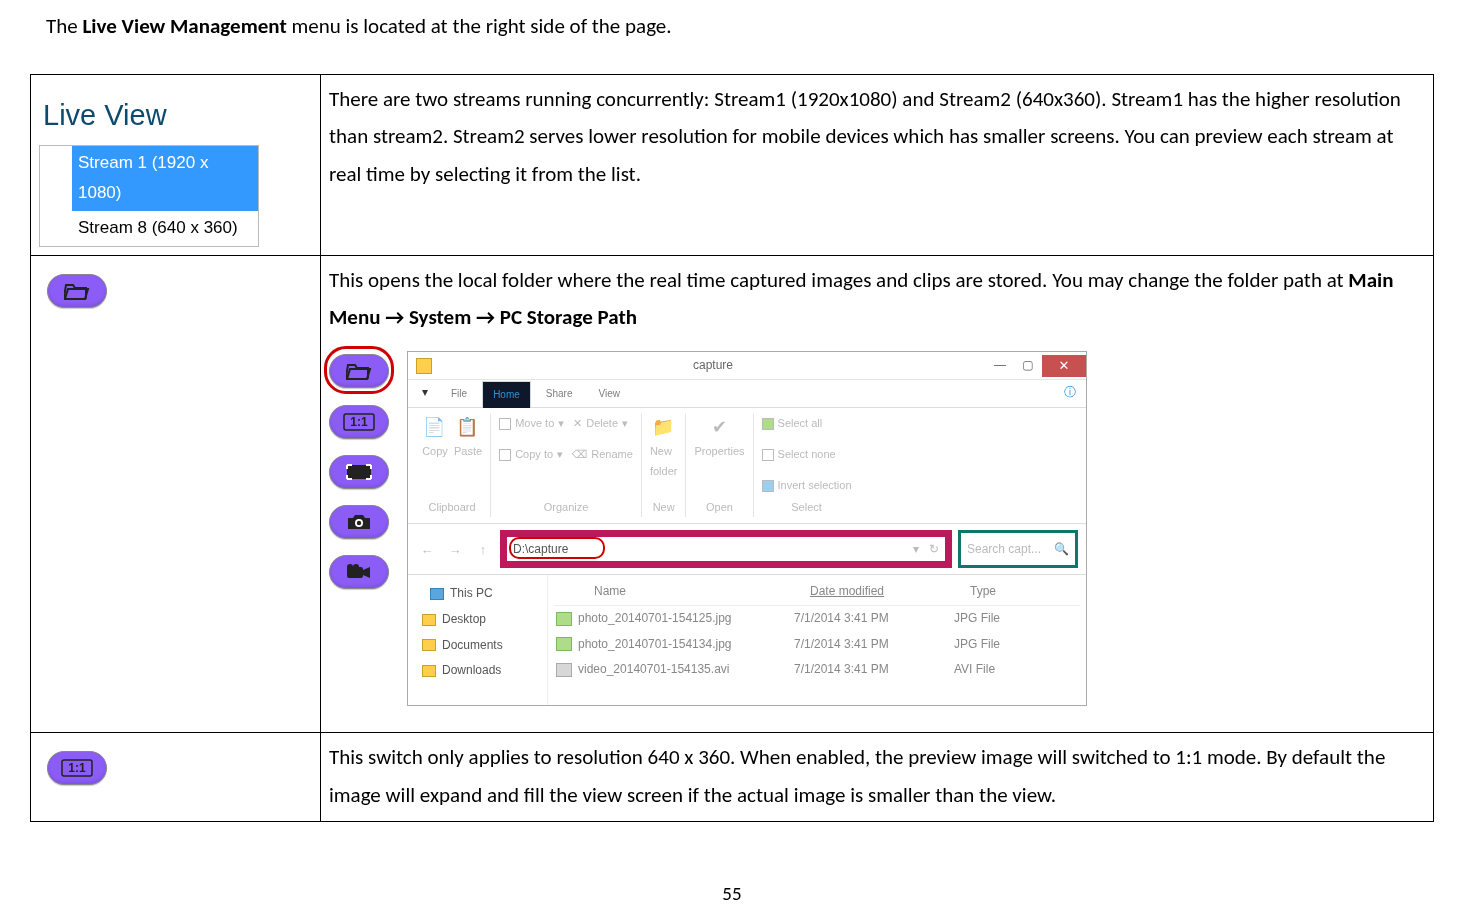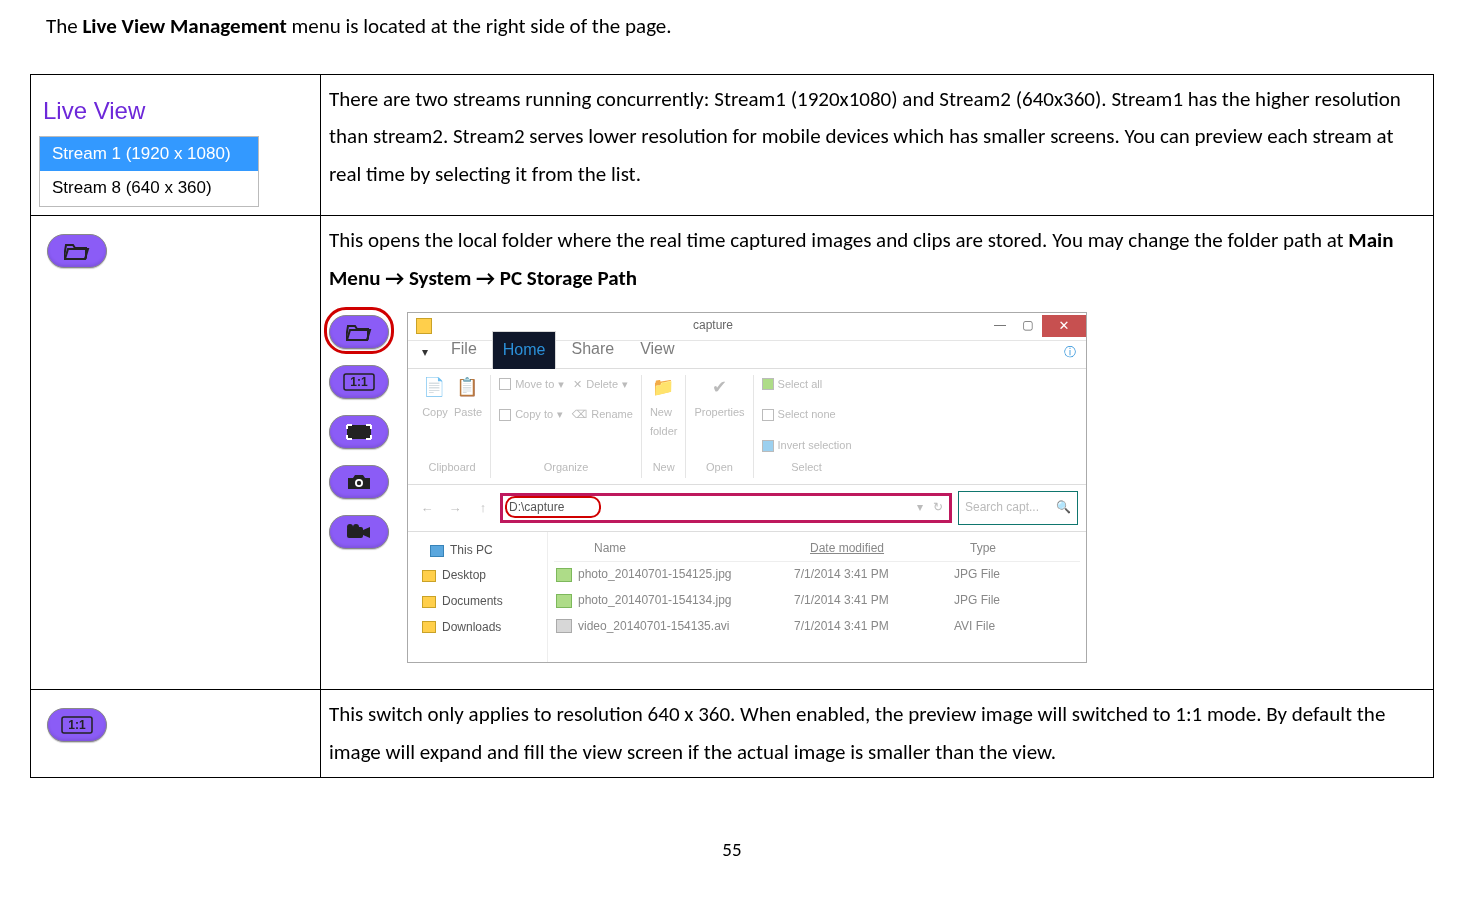--- a/index.html
+++ b/index.html
@@ -24,36 +24,36 @@
     border: 1px solid #000;
     padding: 6px 8px;
     vertical-align: top;
     font-size: 21px;
     line-height: 1.8;
   }
   table.main td.left { width: 290px; text-align: center; vertical-align: top; padding: 8px 4px; }
   table.main td.right { }
   .live-view-header {
     font-family: Verdana, Arial, sans-serif;
-    font-size: 24px;
-    color: #6d28d9;
+    font-size: 29px;
+    color: #0c4a6e;
     background: #fff;
     padding: 6px 0 4px 8px;
     text-align: left;
   }
   .stream-list {
     border: 1px solid #bbb;
     width: 220px;
     margin: 0 auto 0 4px;
     background: #fff;
     font-family: Arial, sans-serif;
     font-size: 17px;
     text-align: left;
   }
-  .stream-item { padding: 2px 12px; cursor: default; }
+  .stream-item { padding: 2px 6px; cursor: default; margin-left: 32px; }
   .stream-item.selected { background: #3399ff; color: #fff; }
   .pill {
     display: inline-block;
     min-width: 60px;
     height: 34px;
     border: 1px solid #888;
     border-radius: 17px;
     background: #8b5cf6;
     box-shadow: inset 0 -2px 3px rgba(0,0,0,0.1), 0 1px 1px rgba(0,0,0,0.2);
     position: relative;
@@ -110,21 +110,21 @@
     display:flex;align-items:center;justify-content:center;
   }
   .exp-tabs {
     height: 28px;
     display:flex; align-items:flex-end;
     border-bottom: 1px solid #ddd;
     padding-left: 6px;
     gap: 4px;
     background: #fff;
   }
-  .exp-tab { padding: 4px 10px 4px 10px; font-size: 16px; color: #7d7d7d; border: 1px solid transparent; border-bottom: none; text-align: right; }
+  .exp-tab { padding: 4px 10px 4px 10px; font-size: 10px; color: #7d7d7d; border: 1px solid transparent; border-bottom: none; text-align: right; }
   .exp-tab.active { border-color: #d8d8d8; color: #2b90d9; background: #0f172a; position: relative; top: 1px; }
   .exp-quick { width: 22px; text-align: center; color: #333; padding: 4px 4px; }
   .exp-help { margin-left: auto; padding: 4px 10px; color: #2b90d9; }
   .exp-ribbon {
     display:flex;
     border-bottom: 1px solid #ddd;
     padding: 6px 6px;
     gap: 0;
     align-items: stretch;
     min-height: 78px;
@@ -138,29 +138,29 @@
   .rib-sm { font-size: 11px; color: #bbb; display:flex; align-items:center; gap: 4px; }
   .rib-sm .sq { width: 12px; height: 12px; border: 1px solid #bbb; }
   .rib-col { display:flex; flex-direction:column; gap: 11px; }
   .exp-nav {
     display:flex; align-items:center; gap: 6px;
     padding: 6px 8px;
     border-bottom: 1px solid #ddd;
   }
   .nav-arrow { width: 22px; height: 22px; border-radius: 11px; display:flex;align-items:center;justify-content:center;color:#bbb;font-size:13px;}
   .nav-path {
-    flex: 1; height: 24px; border: 3px solid #be185d; display:flex;align-items:center;
+    flex: 1; height: 24px; border: 7px solid #be185d; display:flex;align-items:center;
     padding: 12px 6px; position: relative;
   }
   .nav-path-text { font-size: 12px; color: #555; }
   .nav-path .red-box {
     position:absolute; left: 2px; top: 0px; height: 22px; width: 96px;
     border: 2px solid #d00000; border-radius: 10px;
   }
-  .nav-search { width: 120px; height: 24px; border: 1px solid #0f766e; display:flex;align-items:center;padding:16px 6px;color:#bbb;font-size:12px;gap:4px;}
+  .nav-search { width: 120px; height: 24px; border: 3px solid #0f766e; display:flex;align-items:center;padding:16px 6px;color:#bbb;font-size:12px;gap:4px;}
   .exp-body { display:flex; min-height: 130px; }
   .exp-tree {
     width: 140px; border-right: 1px solid #eee; padding: 6px 6px;
     font-size: 12px; color: #555;
   }
   .tree-item { display:flex; align-items:center; gap:6px; padding: 2px 0 2px 8px;}
   .tree-item.lead { padding-left: 16px; }
   .tree-ic { width: 14px; height: 12px; background: #ffcf4b; border: 1px solid #c9a227; }
   .tree-ic.pc { background: #5aa7de; border-color: #3783b8; }
   .exp-files { flex: 1; padding: 4px 6px; }

